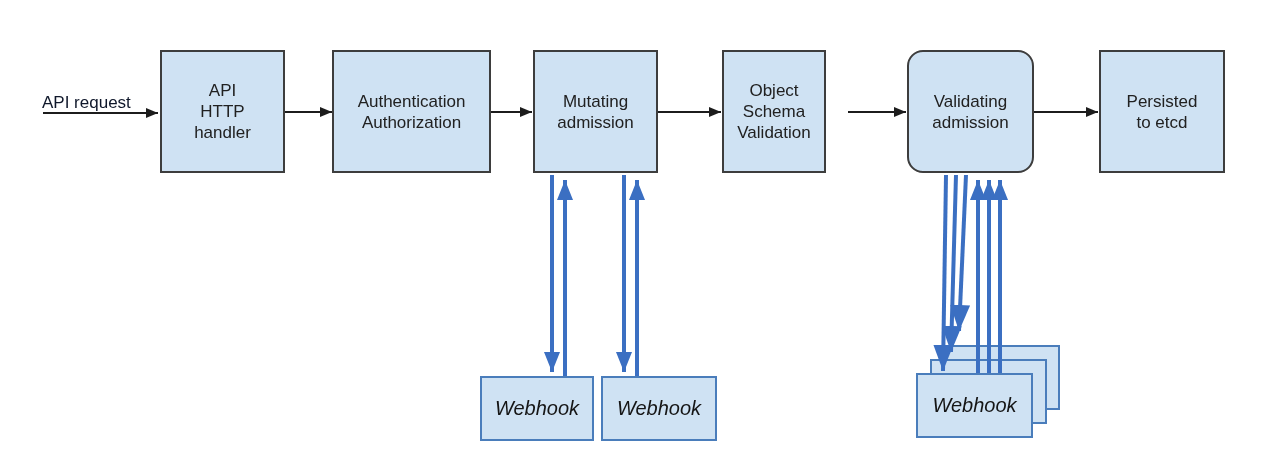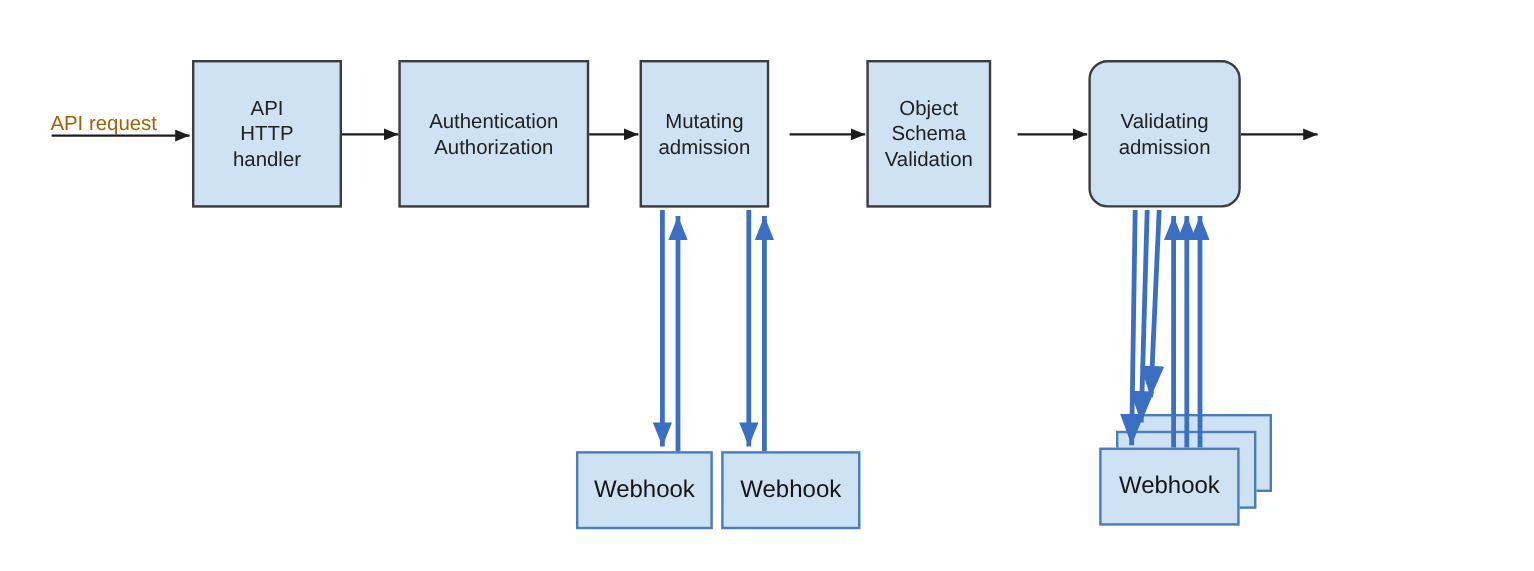--- a/index.html
+++ b/index.html
@@ -39,30 +39,31 @@
     box-sizing: border-box;
     background: #cfe2f3;
     border: 2px solid #4a7dbb;
     display: flex;
     align-items: center;
     justify-content: center;
     text-align: center;
     font-size: 20px;
     color: #151515;
     z-index: 1;
+    font-style: italic;
   }
   #webhook-stack-back    { left: 943px; top: 345px; width: 117px; z-index: 1; }
   #webhook-stack-middle  { left: 930px; top: 359px; width: 117px; z-index: 2; }
   #webhook-stack-front   { left: 916px; top: 373px; width: 117px; z-index: 3; }
   #flow-label {
     position: absolute;
     left: 42px;
     top: 93px;
     font-size: 17px;
-    color: #a16207;
+    color: #0f172a;
     z-index: 4;
     white-space: nowrap;
   }
   #arrow-layer {
     position: absolute;
     left: 0;
     top: 0;
     width: 1278px;
     height: 476px;
     z-index: 5;
@@ -74,27 +75,29 @@
 </head>
 <body>
 
 <div id="canvas">
 
   <div class="stage-box" style="left:160px;width:125px;">API
 HTTP
 handler</div>
   <div class="stage-box" style="left:332px;width:159px;">Authentication
 Authorization</div>
-  <div class="stage-box" style="left:533px;width:108px;">Mutating
+  <div class="stage-box" style="left:533px;width:125px;">Mutating
 admission</div>
   <div class="stage-box" style="left:722px;width:104px;">Object
 Schema
 Validation</div>
   <div class="stage-box" style="left:907px;width:127px;border-radius:16px;">Validating
 admission</div>
+  <div class="stage-box" style="left:1099px;width:126px;">Persisted
+to etcd</div>
 
   <div class="webhook-box" style="left:480px;top:376px;width:114px;">Webhook</div>
   <div class="webhook-box" style="left:601px;top:376px;width:116px;">Webhook</div>
 
   <div class="webhook-box" id="webhook-stack-back">Webhook</div>
   <div class="webhook-box" id="webhook-stack-middle">Webhook</div>
   <div class="webhook-box" id="webhook-stack-front">Webhook</div>
 
   <div id="flow-label">API request</div>
 

